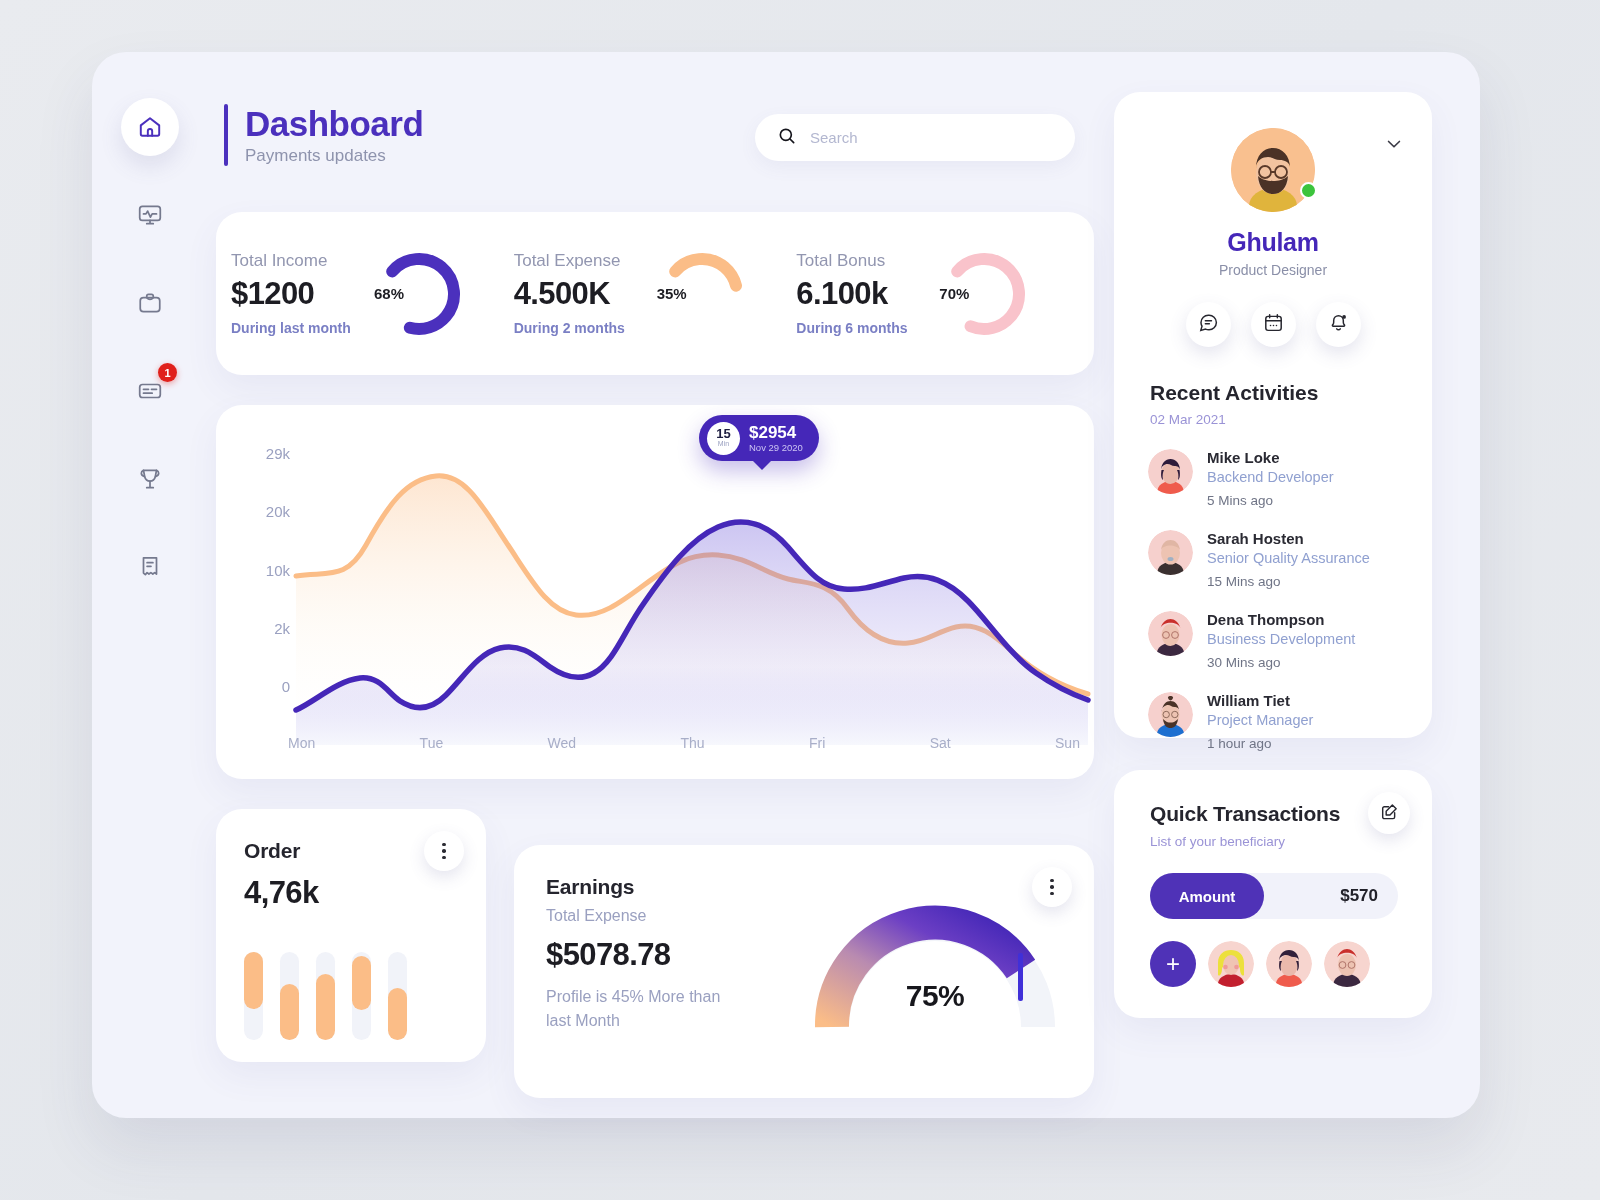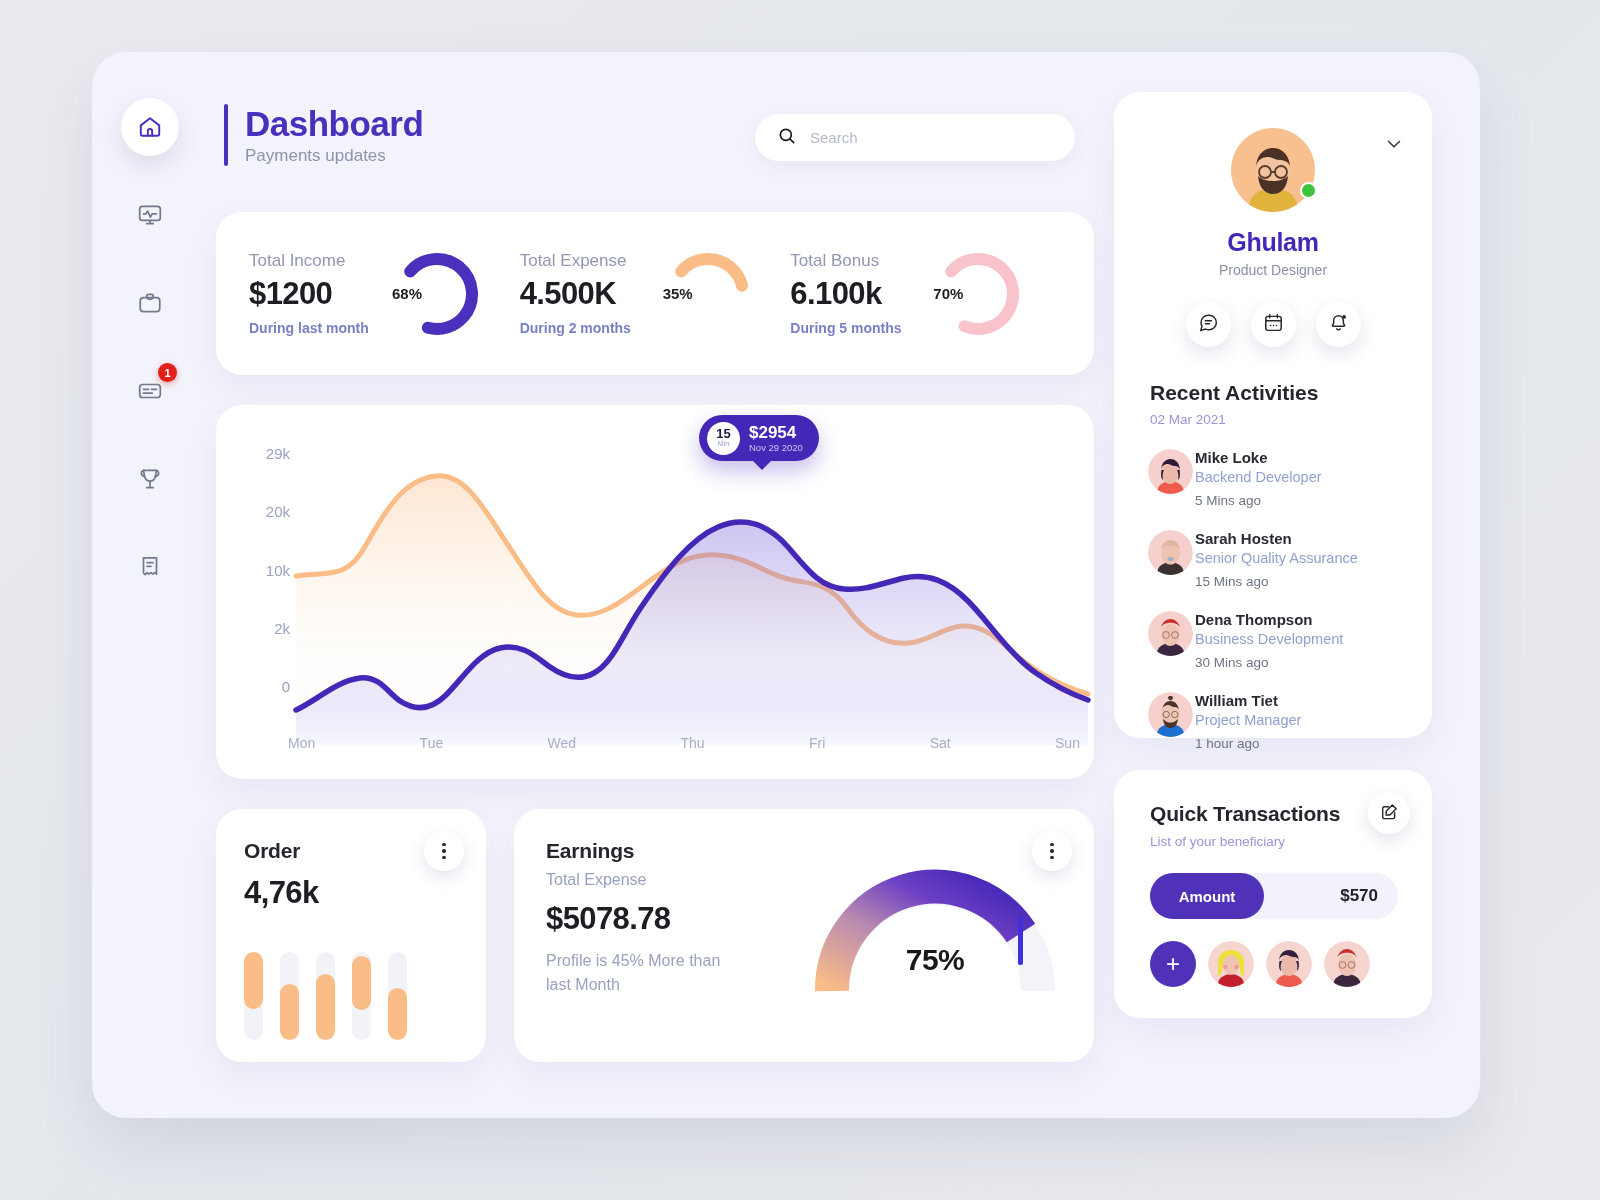--- a/index.html
+++ b/index.html
@@ -85,21 +85,21 @@
   .card {
     background: #fff;
     border-radius: 26px;
     box-shadow: 0 14px 34px rgba(90,90,150,.07);
   }
 
   
   .stats {
     height: 163px;
     display: flex; align-items: center;
-    padding: 0 33px;
+    padding: 0 15px;
   }
   .stat { flex: 1; display: flex; align-items: center; gap: 10px; }
   .stat-txt { min-width: 132px; }
   .stat-label { font-size: 17px; color: #9296b0; margin-bottom: 6px; }
   .stat-value {
     font-size: 31px; font-weight: 800; color: #1d1d23;
     letter-spacing: -.6px; line-height: 1.1;
   }
   .stat-note { font-size: 14px; font-weight: 700; color: #7a7fc4; margin-top: 9px; }
   .donut { position: relative; width: 92px; height: 92px; flex: none; }
@@ -146,21 +146,21 @@
     flex: none;
   }
   .tt-num { font-size: 13px; font-weight: 700; color: #1d1d40; line-height: 1; }
   .tt-unit { font-size: 7px; color: #9aa0c0; line-height: 1.2; }
   .tt-amount { font-size: 17px; font-weight: 800; color: #fff; line-height: 1.15; }
   .tt-date { font-size: 9.5px; color: #cdc5f3; }
 
   
   .bottom { margin-top: 30px; display: flex; gap: 28px; }
   .order { width: 270px; height: 253px; position: relative; padding: 30px 28px 0; }
-  .earnings { flex: 1; height: 253px; position: relative; padding: 30px 32px 0; }
+  .earnings { flex: 1; height: 253px; position: relative; padding: 30px 32px 0; margin-top: 36px; }
 
   .card-title { font-size: 21px; font-weight: 700; color: #25252e; letter-spacing: -.2px; }
   .card-sub { font-size: 16px; color: #9aa0c0; margin-top: 8px; }
   .big-num {
     font-size: 31px; font-weight: 800; color: #1d1d23;
     letter-spacing: -.6px; margin-top: 12px;
   }
   .kebab {
     position: absolute; top: 22px; right: 22px;
     width: 40px; height: 40px; border-radius: 50%;
@@ -209,21 +209,21 @@
   .urole { text-align: center; font-size: 14px; color: #8a8fa8; margin-top: 5px; }
   .actions { display: flex; justify-content: center; gap: 20px; margin-top: 24px; }
   .abtn {
     width: 45px; height: 45px; border-radius: 50%; background: #fff;
     box-shadow: 0 7px 18px rgba(90,90,150,.16);
     display: flex; align-items: center; justify-content: center; cursor: pointer;
   }
   .ra-head { margin: 34px 0 0 36px; font-size: 21px; font-weight: 700; color: #25252e; }
   .ra-date { margin: 7px 0 0 36px; font-size: 13.5px; color: #9a93d6; }
   .activity {
-    display: flex; gap: 2px; align-items: flex-start;
+    display: flex; gap: 14px; align-items: flex-start;
     margin: 22px 0 0 34px; cursor: pointer;
   }
   .act-avatar { width: 45px; height: 45px; border-radius: 50%; overflow: hidden; flex: none; position: relative; }
   .act-name { font-size: 15px; font-weight: 700; color: #2a2a33; }
   .act-role { font-size: 14.5px; color: #90a0d0; margin-top: 3px; }
   .act-time { font-size: 13.5px; color: #6f7486; margin-top: 8px; }
 
   .qt-card { margin-top: 32px; height: 248px; position: relative; padding: 32px 0 0 36px; }
   .edit-btn {
     position: absolute; top: 22px; right: 22px;
@@ -373,21 +373,21 @@
               <circle cx="46" cy="46" r="35" fill="none" stroke="#fbbd87" stroke-width="12" stroke-linecap="round" stroke-dasharray="77 143" transform="rotate(-90 46 46)"></circle>
             </svg>
             <div class="donut-pct">35%</div>
           </div>
         </div>
 
         <div class="stat">
           <div class="stat-txt">
             <div class="stat-label">Total Bonus</div>
             <div class="stat-value">6.100k</div>
-            <div class="stat-note">During 5 months</div>
+            <div class="stat-note">During 6 months</div>
           </div>
           <div class="donut">
             <svg viewBox="0 0 92 92">
               <circle cx="46" cy="46" r="35" fill="none" stroke="#f9c3cb" stroke-width="12" stroke-linecap="round" stroke-dasharray="154 66" transform="rotate(-90 46 46)"></circle>
             </svg>
             <div class="donut-pct">70%</div>
           </div>
         </div>
       </div>
 

